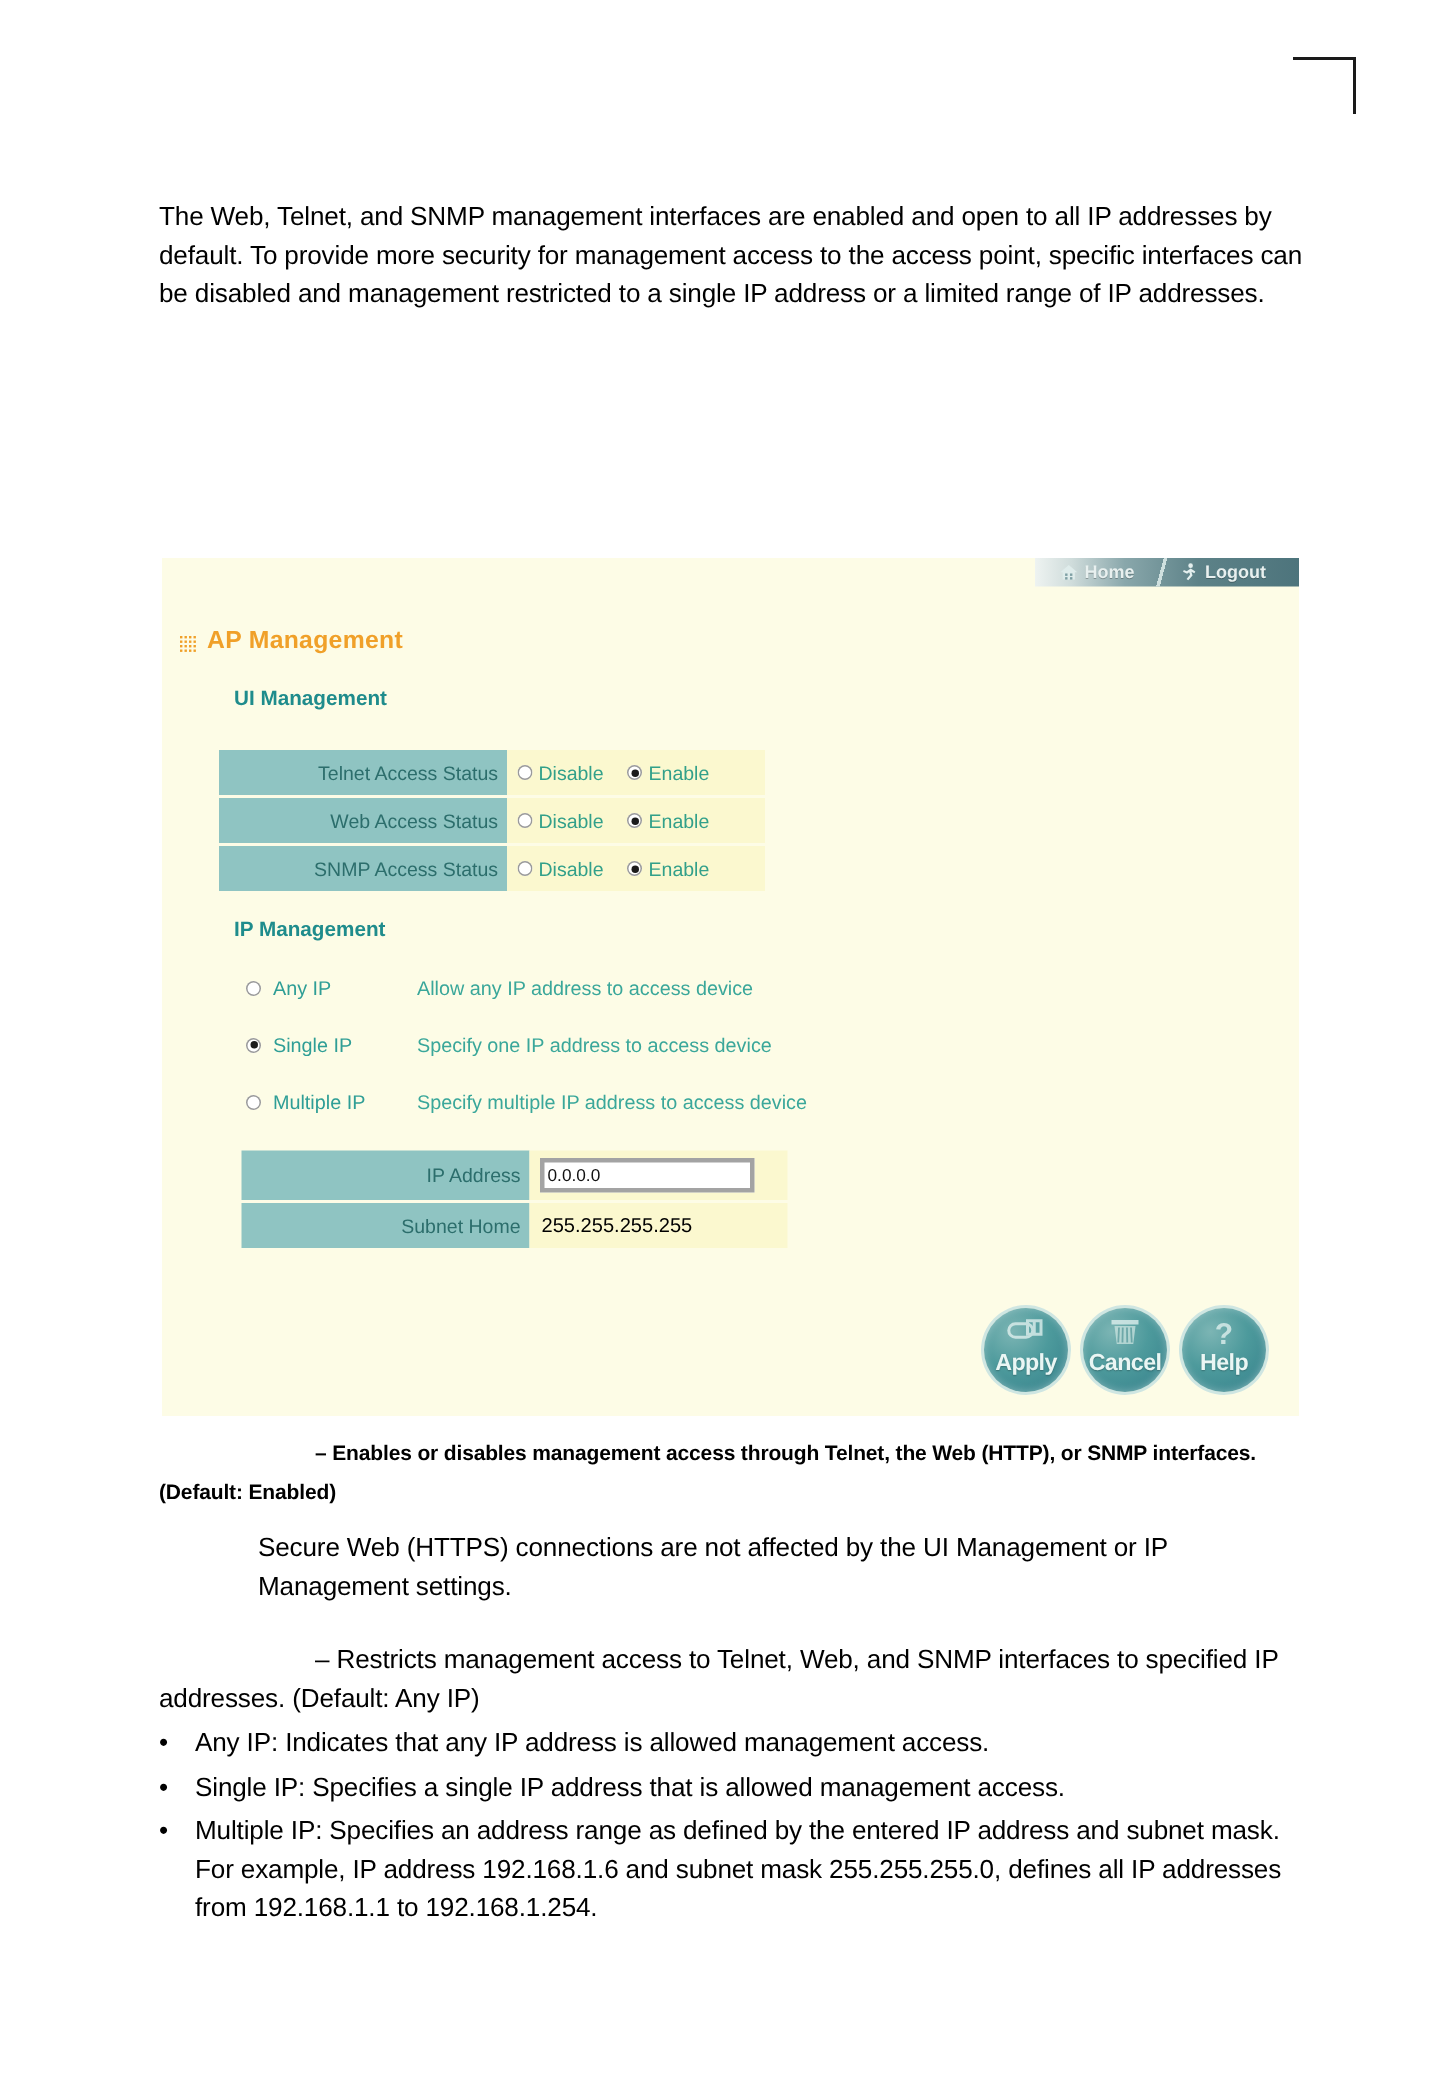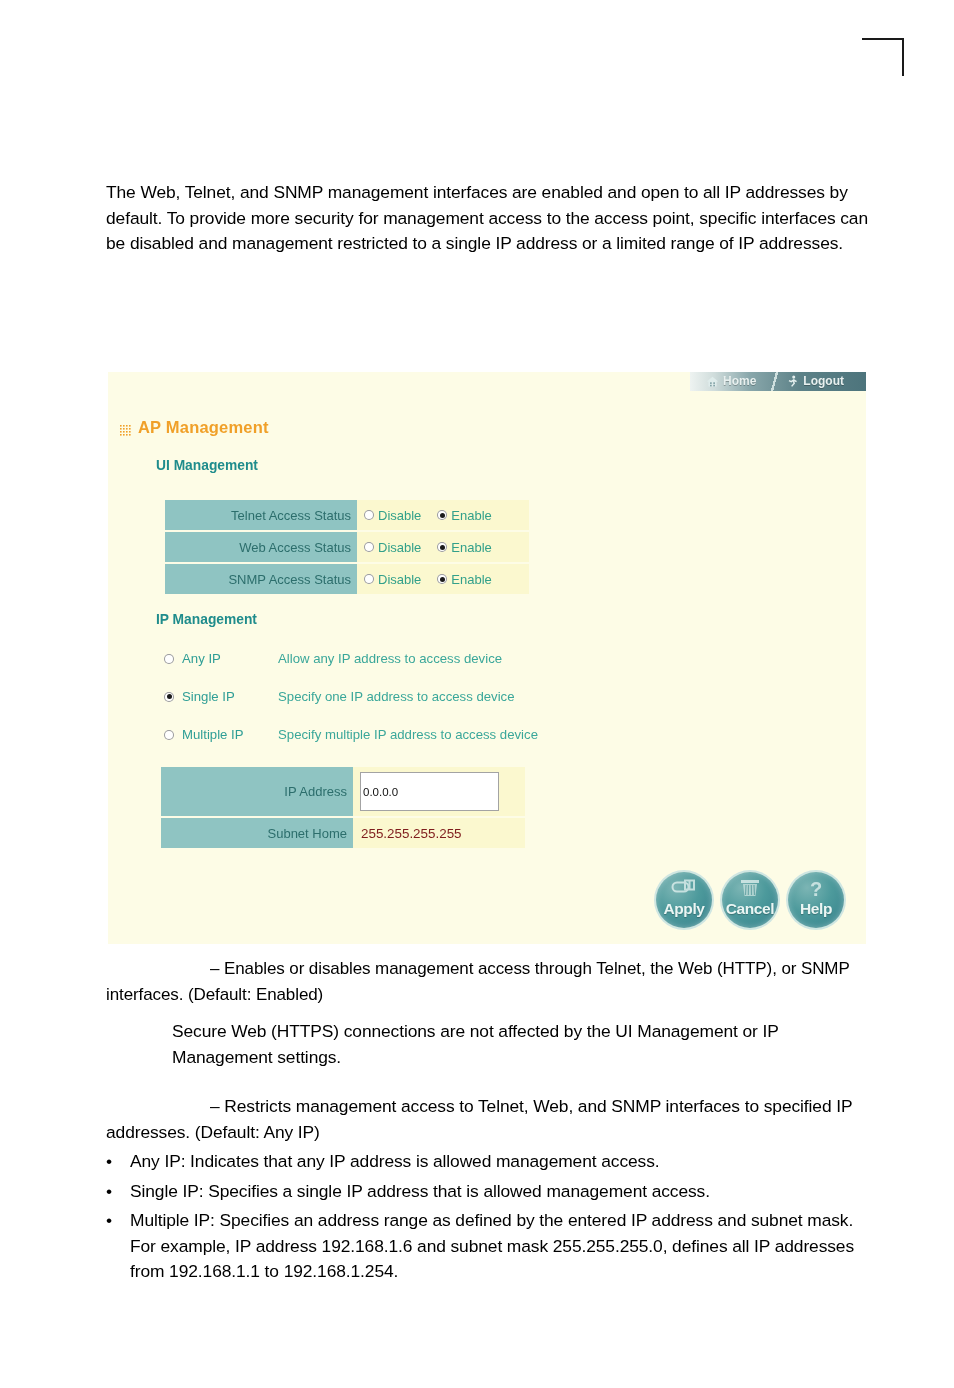--- a/index.html
+++ b/index.html
@@ -36,21 +36,20 @@
     width: 2px; height: 38px;
     background: #1a1a1a;
   }
 
   
   .doc {
     position: absolute;
     left: 106px;
     top: 132px;
     width: 762px;
-    margin-top: 48px;
   }
   .para {
     font-size: 17.4px;
     line-height: 25.5px;
     margin: 0 0 16px 0;
     letter-spacing: -0.1px;
   }
 
   
   .screenshot {
@@ -117,21 +116,21 @@
     color: #1f8c8c;
     font-size: 13.8px;
     font-weight: bold;
   }
   .sh-ui { top: 86px; }
   .sh-ip { top: 240px; }
 
   
   .ui-table {
     position: absolute;
-    left: 57px;
+    left: 38px;
     top: 126px;
     width: 364px;
     border-collapse: separate;
     border-spacing: 0 2px;
   }
   .ui-table td { padding: 0; }
   .lbl-cell {
     background: #8fc4c2;
     color: #2c6e6c;
     font-size: 13px;
@@ -210,29 +209,29 @@
     border-spacing: 0 2px;
   }
   .ip-table td { padding: 0; }
   .ip-table .lbl-cell { width: 186px; }
   .ip-input {
     width: 133px;
     height: 15px;
     font-family: "Liberation Sans", sans-serif;
     font-size: 11.5px;
     color: #111;
-    border: 1px solid #a3a3a3;
+    border: 3px solid #a3a3a3;
     background: #ffffff;
-    padding: 11px 2px;
+    padding: 1px 2px;
     box-sizing: content-box;
     outline: none;
   }
   .mask-val {
     font-size: 13.4px;
-    color: #7f1d1d;
+    color: #000000;
     padding-left: 1px;
   }
 
   
   .btn-bar {
     position: absolute;
     left: 548px;
     top: 500px;
     display: flex;
     gap: 10px;
@@ -266,25 +265,26 @@
   }
 
   
   .doc2 {
     position: absolute;
     left: 106px;
     top: 956px;
     width: 772px;
   }
   .para-hang {
-    font-size: 17px;
+    font-size: 14px;
     line-height: 25.5px;
     margin: 0 0 0 0;
     text-indent: 104px;
     letter-spacing: -0.1px;
+    font-weight: bold;
   }
   .note {
     font-size: 17.4px;
     line-height: 25.5px;
     margin: 12px 0 0 66px;
     width: 710px;
     letter-spacing: -0.1px;
   }
   .para-hang2 {
     font-size: 17.4px;

